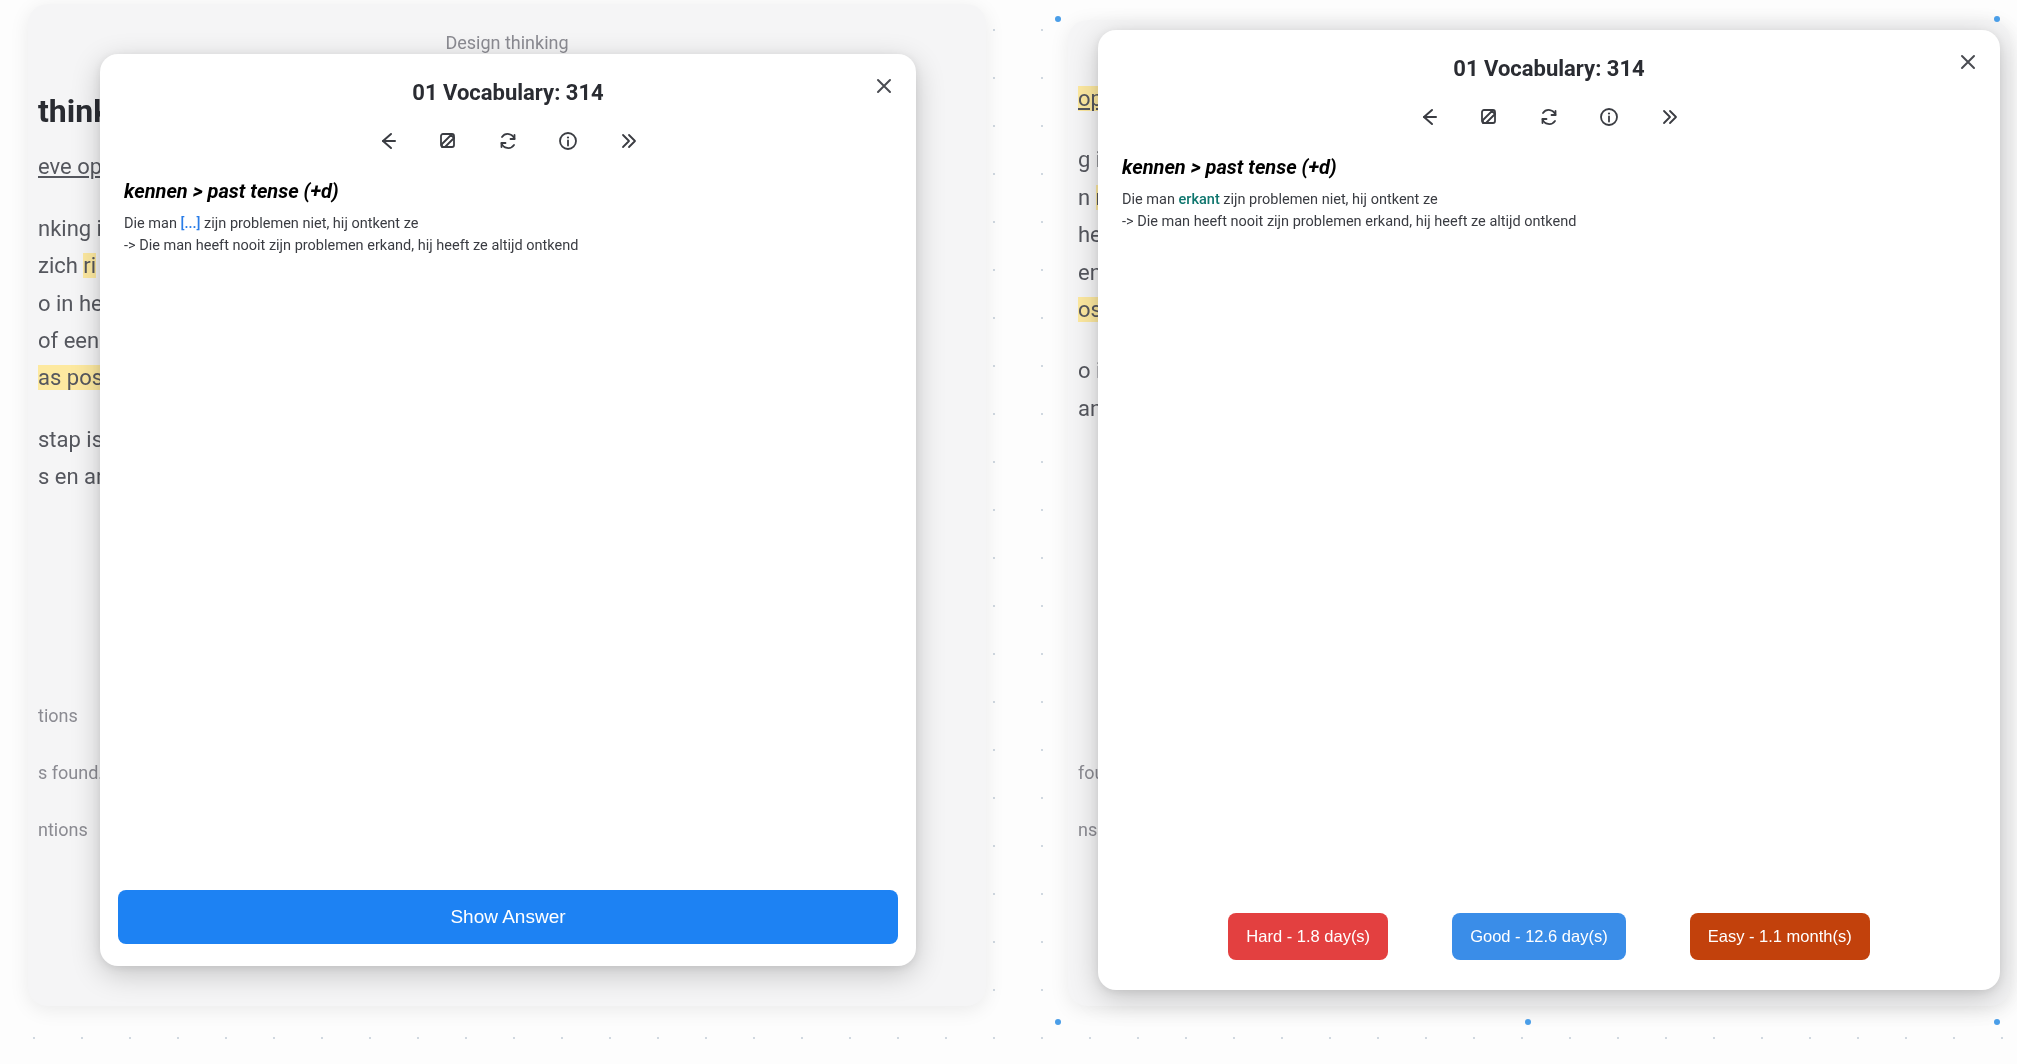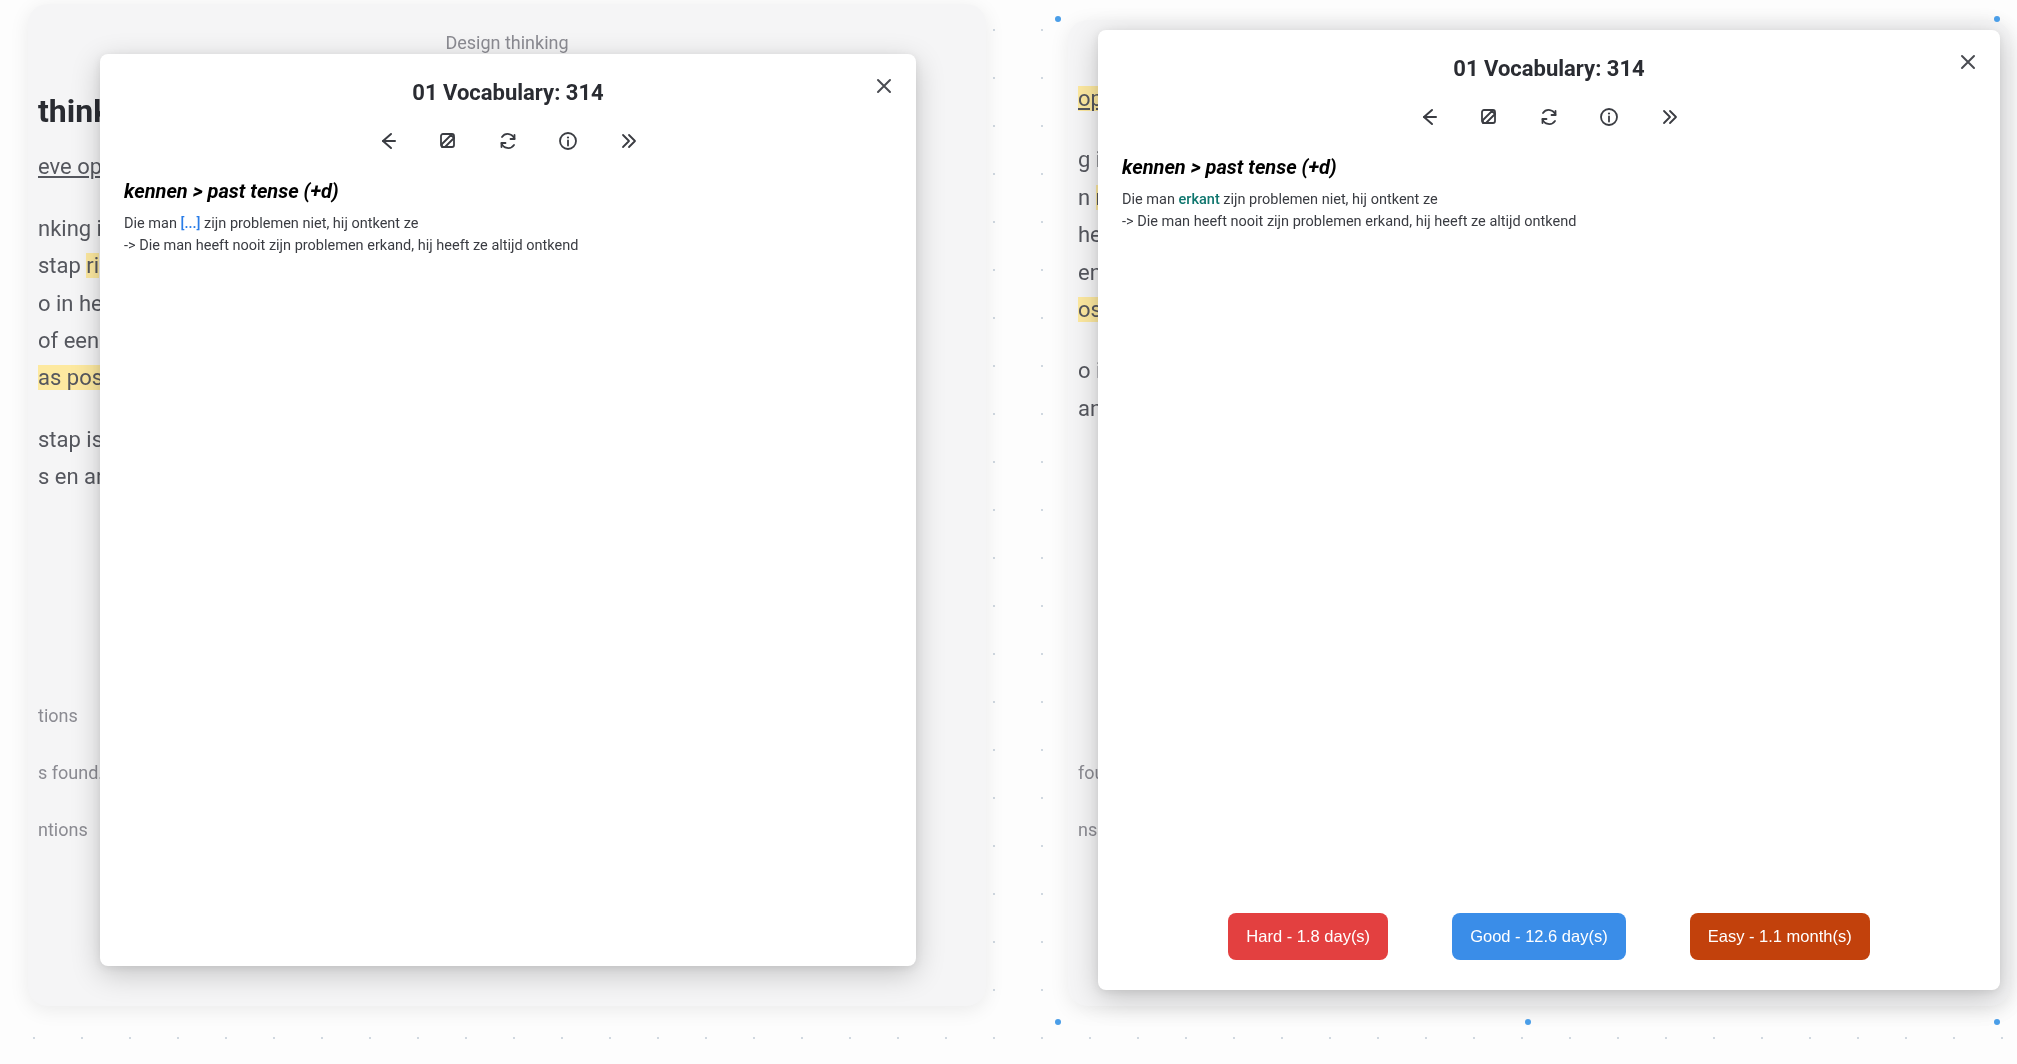--- a/index.html
+++ b/index.html
@@ -58,21 +58,21 @@
       bottom: 130px;
       width: 200px;
       font-size: 18px;
       color: #8b8b92;
     }
     .bg-footer .row { margin-bottom: 36px; }
     .bg-footer .num { float: right; color: #b0b2b8; }
     .modal {
       position: absolute;
       background: #fff;
-      border-radius: 8px;
+      border-radius: 18px;
       box-shadow: 0 8px 30px rgba(0,0,0,0.20), 0 2px 8px rgba(0,0,0,0.08);
       display: flex;
       flex-direction: column;
     }
     .modal-header {
       position: relative;
       padding: 26px 20px 10px 20px;
     }
     .modal-title {
       text-align: center;
@@ -165,21 +165,21 @@
 <div class="blue-dot" style="left:1525px; top:1019px;"></div>
 
 <div class="panel-container" style="left:0; top:0; width:1000px; height:1040px;">
   <div class="bg-card" style="left:28px; top:4px; width:958px; height:1002px;">
     <div class="bg-tab-title">Design thinking</div>
     <div class="bg-article">
       <h2>thinki</h2>
       <div><span class="bg-link">eve oplo</span></div>
       <div style="height:24px"></div>
       <div>nking is</div>
-      <div><span> stap </span><span class="bg-hl">ri</span></div>
+      <div><span> zich </span><span class="bg-hl">ri</span></div>
       <div>o in het</div>
       <div> of een p</div>
       <div><span class="bg-hl">as poss</span></div>
       <div style="height:24px"></div>
       <div> stap is</div>
       <div>s en an</div>
     </div>
     <div class="bg-footer">
       <div class="row"><span>tions</span><span class="num">0</span></div>
       <div class="row">s found.</div>
@@ -228,20 +228,23 @@
             <path d="M5 4 L11 10 L5 16 M11 4 L17 10 L11 16" stroke="currentColor" stroke-width="1.8" fill="none" stroke-linecap="round" stroke-linejoin="round"></path>
           </svg>
       </div>
     </div>
     <div class="card-content">
       <div class="prompt-title">kennen &gt; past tense (+d)</div>
       <div class="prompt-body">
         <span>Die man </span><span class="cloze">[...]</span><span> zijn problemen niet, hij ontkent ze</span><br>
         <span>-&gt; Die man heeft nooit zijn problemen erkand, hij heeft ze altijd ontkend</span>
       </div>
+    </div>
+    <div class="modal-footer">
+      <button class="show-answer-btn">Show Answer</button>
     </div>
   </div>
 </div>
 
 <div class="panel-container" style="left:1040px; top:0; width:980px; height:1040px;">
   <div class="bg-card" style="left:28px; top:20px; width:942px; height:986px;">
     <div class="bg-article" style="top:60px;">
       <div><span class="bg-link bg-hl">oplo</span></div>
       <div style="height:24px"></div>
       <div>g is</div>

